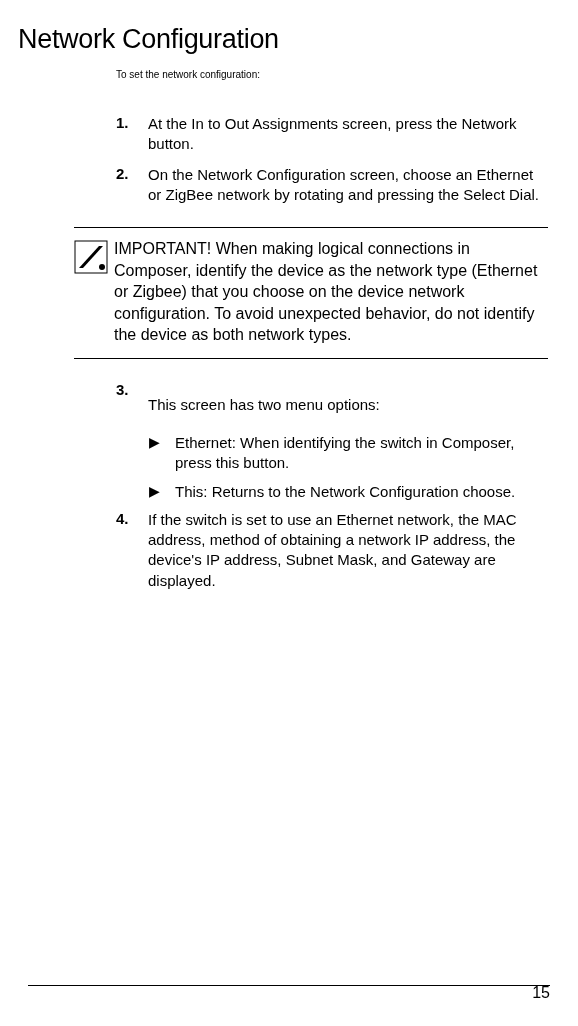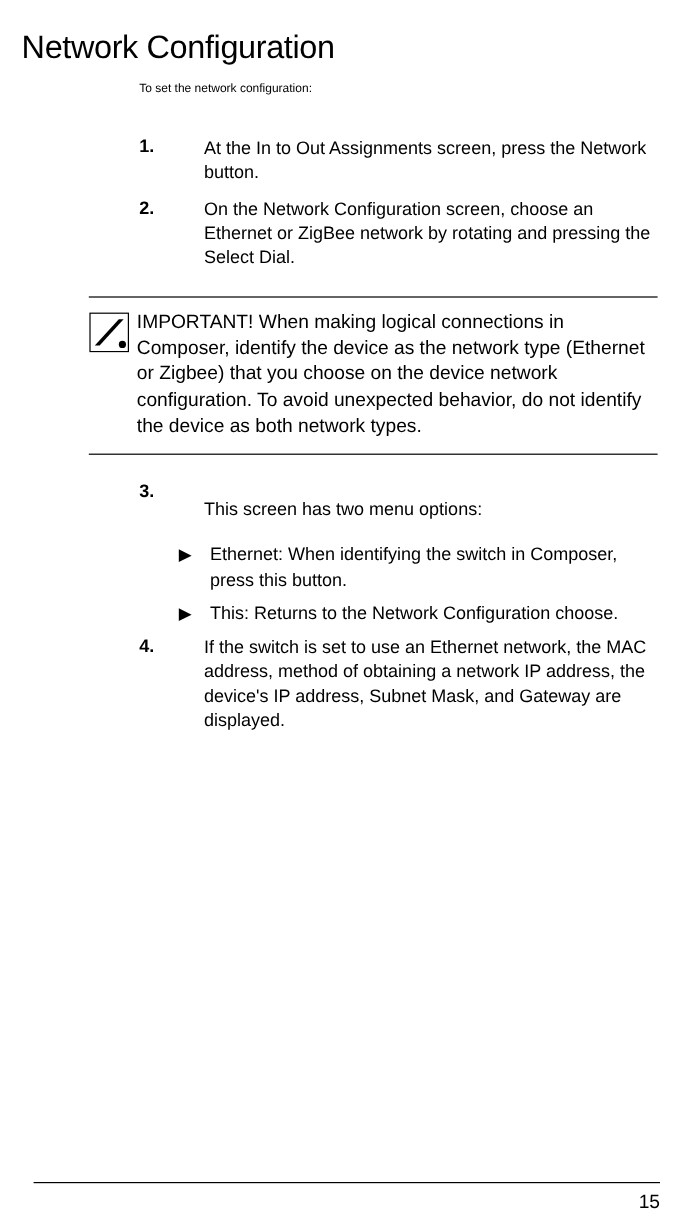--- a/index.html
+++ b/index.html
@@ -34,21 +34,20 @@
   .step-num {
     font-size: 15px;
     font-weight: bold;
     width: 32px;
     flex-shrink: 0;
   }
   .step-body {
     font-size: 15px;
     line-height: 1.35;
     flex: 1;
-    margin-left: 22px;
   }
   .step-subtext {
     margin-top: 14px;
     margin-bottom: 8px;
   }
   .important-block {
     margin: 22px 0 22px 56px;
     border-top: 1.5px solid #000;
     border-bottom: 1.5px solid #000;
     padding: 10px 0 12px 0;
@@ -86,21 +85,21 @@
   .footer-line {
     position: absolute;
     left: 28px;
     right: 28px;
     bottom: 40px;
     border-top: 1px solid #000;
   }
   .page-number {
     position: absolute;
     right: 28px;
-    bottom: 14px;
+    bottom: 24px;
     font-size: 16px;
   }
   .b { font-weight: normal; }
 </style>
 </head>
 <body>
 
 <div class="page">
   <div class="heading">Network Configuration</div>
   <div class="intro">To set the network configuration:</div>

